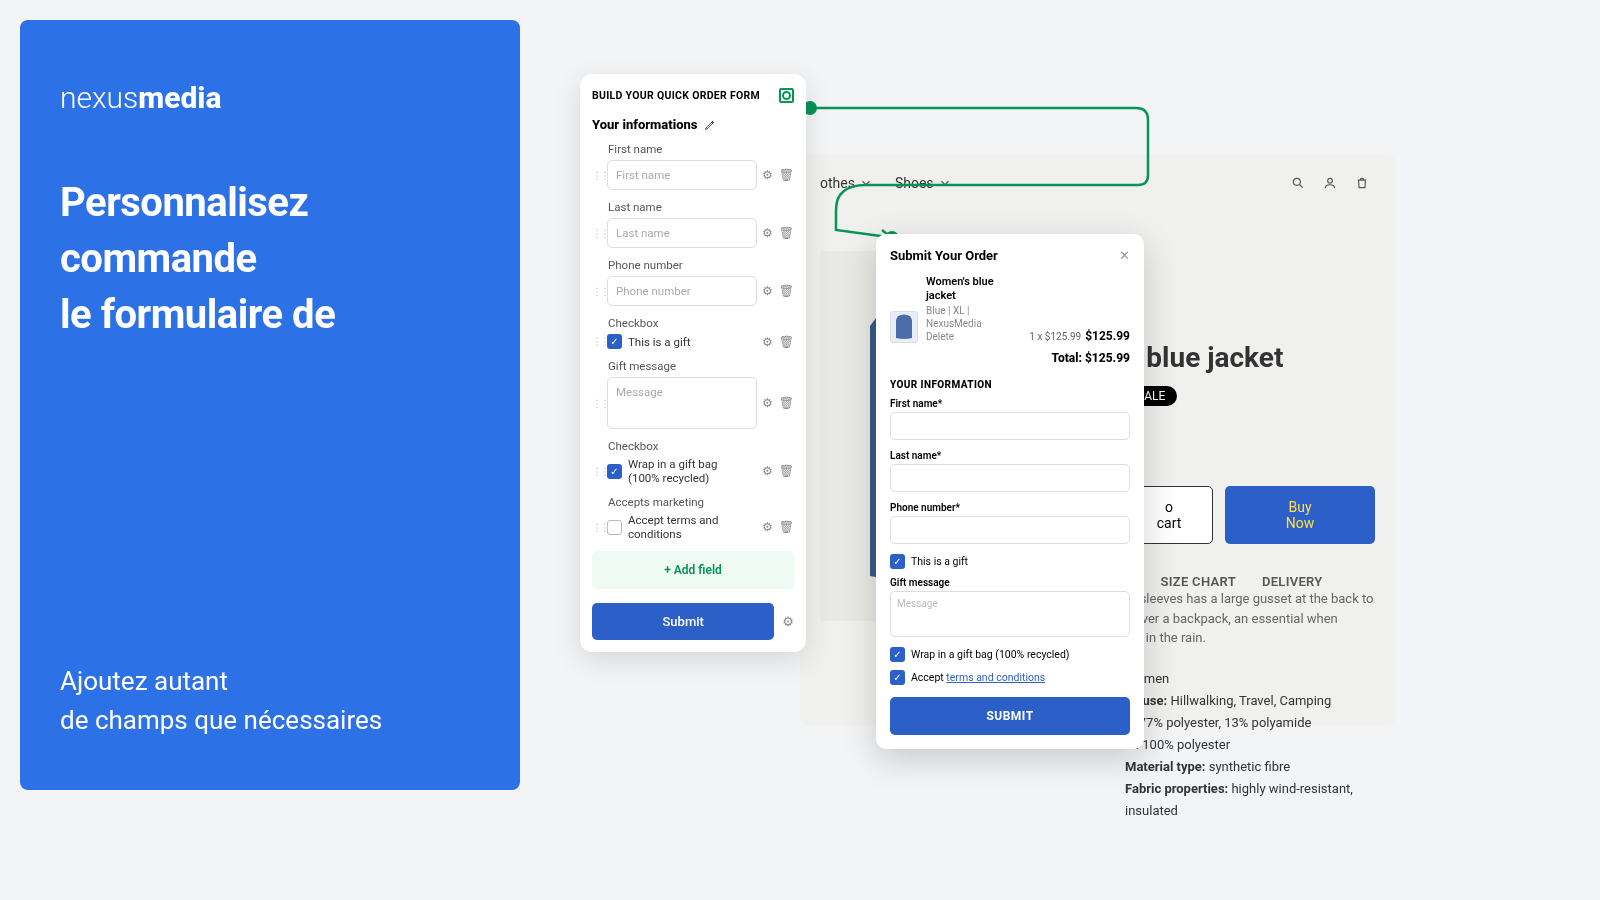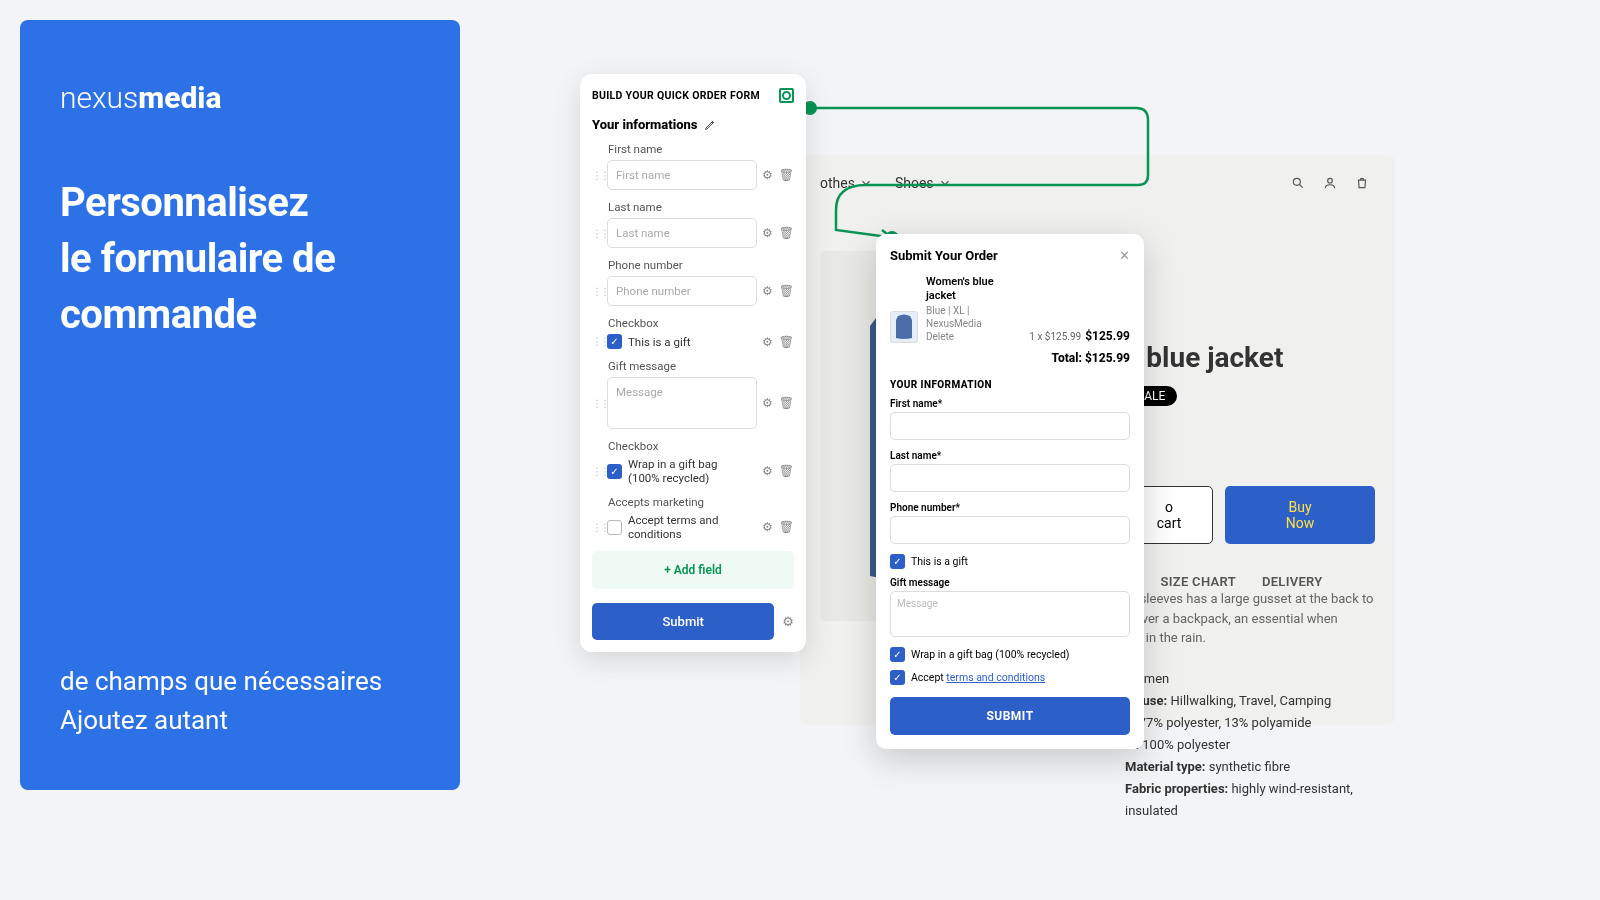--- a/index.html
+++ b/index.html
@@ -1,19 +1,19 @@
 <!DOCTYPE html>
 <html><head>
 <meta charset="utf-8">
 <style>
 *{box-sizing:border-box;margin:0;padding:0;font-family:-apple-system,BlinkMacSystemFont,"Segoe UI",Roboto,sans-serif}
 body{background:#f3f4f6;width:1600px;height:900px;overflow:hidden;position:relative}
 
 
-.blue-card{position:absolute;left:20px;top:20px;width:440px;height:770px;background:#2d71e6;border-radius:8px;padding:60px 40px 50px 40px;color:#fff;display:flex;flex-direction:column;justify-content:space-between}
+.blue-card{position:absolute;left:20px;top:20px;width:500px;height:770px;background:#2d71e6;border-radius:8px;padding:60px 40px 50px 40px;color:#fff;display:flex;flex-direction:column;justify-content:space-between}
 .brand{font-size:30px;font-weight:300;margin-bottom:60px}
 .brand b{font-weight:800}
 .heading{font-size:40px;font-weight:700;line-height:1.4;letter-spacing:-0.5px}
 .subtext{font-size:26px;font-weight:400;line-height:1.5}
 
 
 .store-bg{position:absolute;left:800px;top:155px;right:10px;width:595px;height:570px;background:#f0f0ef;border-radius:8px;padding:20px;font-size:13px;color:#333}
 .store-topbar{display:flex;justify-content:space-between;align-items:center;margin-bottom:60px}
 .nav-links{display:flex;gap:22px;font-size:14px}
 .nav-links span{display:flex;align-items:center;gap:4px}
@@ -89,27 +89,27 @@
 </head>
 <body>
 
 <div class="blue-card">
   <div>
     <div class="brand">
       <span>nexus</span><b>media</b>
     </div>
     <div class="heading">
       <div>Personnalisez</div>
+      <div>commande</div>
       <div>le formulaire de</div>
-      <div>commande</div>
     </div>
   </div>
   <div class="subtext">
+    <div>Ajoutez autant</div>
     <div>de champs que nécessaires</div>
-    <div>Ajoutez autant</div>
   </div>
 </div>
 
 <div class="store-bg">
   <div class="store-topbar">
     <div class="nav-links">
       <span>
           <span>othes</span>
           <svg class="ic" viewBox="0 0 24 24">
             <path d="M6 9l6 6 6-6" fill="none" stroke="#555" stroke-width="2"></path>

